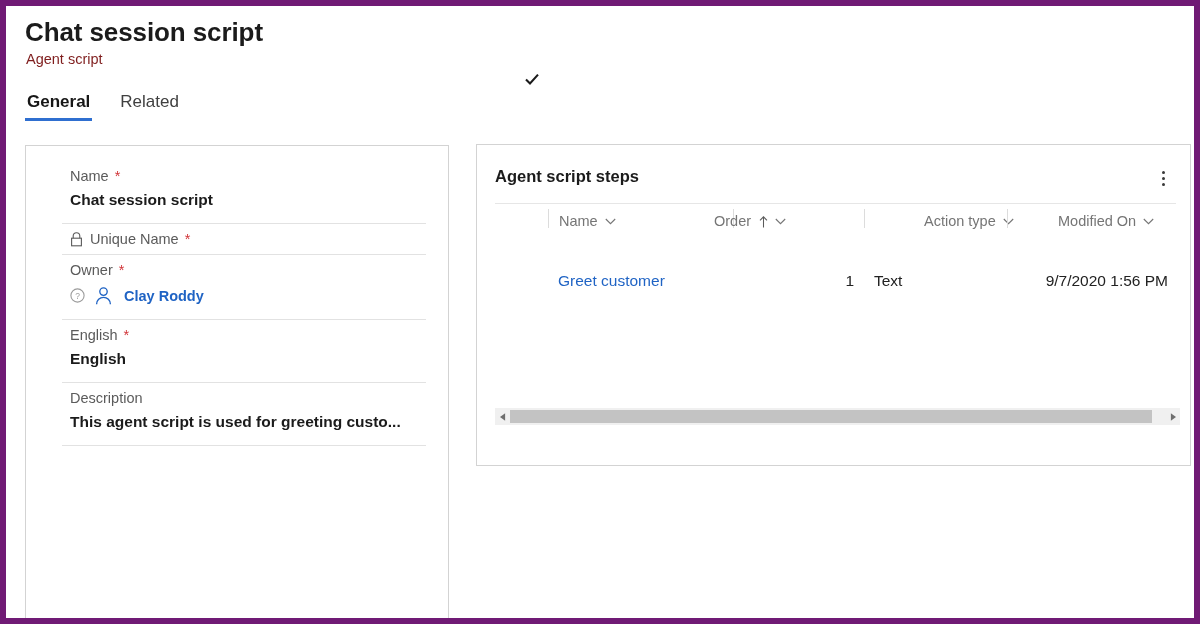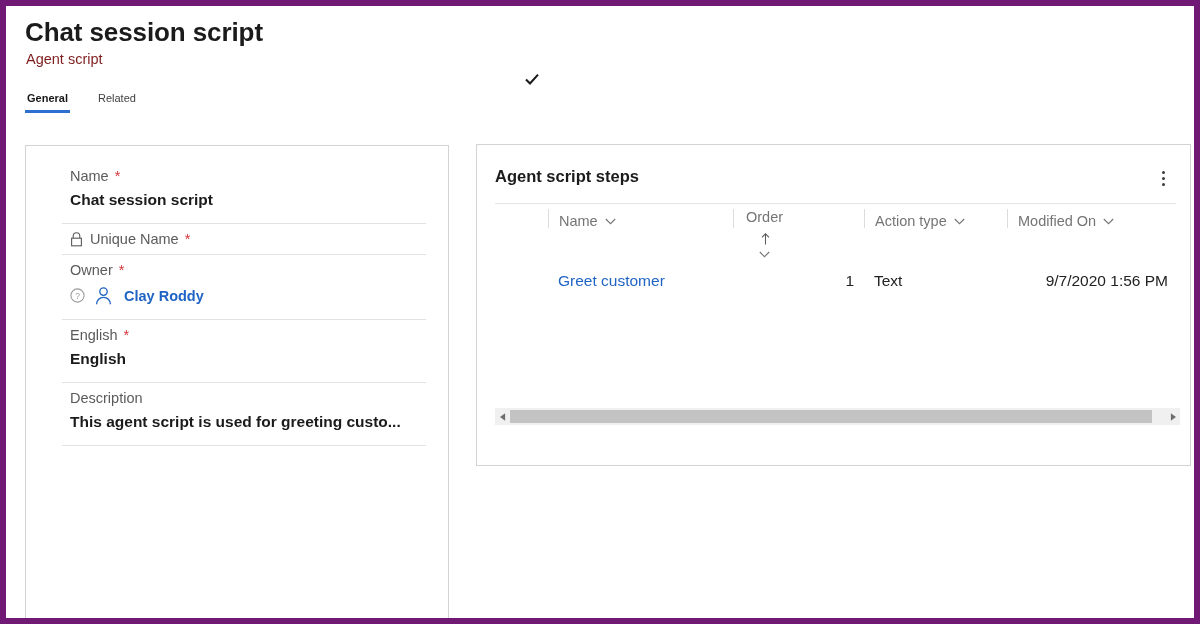--- a/index.html
+++ b/index.html
@@ -26,21 +26,21 @@
   }
   .page-subtitle {
     position: absolute; left: 20px; top: 45px;
     font-size: 14.5px; color: #7f1d1d;
   }
 
   
   .tabbar { position: absolute; left: 19px; top: 86px; display: flex; gap: 26px; }
   .tab {
     position: relative;
-    font-size: 11px; color: #404040;
+    font-size: 17px; color: #404040;
     padding: 0 2px 9px 2px;
     cursor: pointer;
   }
   .tab.active { color: #171717; font-weight: 600; }
   .tab.active::after {
     content: ""; position: absolute;
     left: 0; right: 0; bottom: 0; height: 3px;
     background: #2f6fd0;
   }
 
@@ -252,46 +252,46 @@
     <div class="col-head" style="position:absolute; left:553px;">
       <span>Name</span>
       <span class="chev">
         <svg viewBox="0 0 11 7" width="11" height="7">
             <path d="M0.8 1 L5.5 5.7 L10.2 1" fill="none" stroke="#757575" stroke-width="1.1"></path>
           </svg>
       </span>
     </div>
 
     <div class="col-divider" style="left:727px;"></div>
-    <div class="col-head" style="position:absolute; left:740px;flex-direction:column;">
+    <div class="col-head" style="position:absolute; left:708px;">
       <span>Order</span>
       <span class="sortarrow">
         <svg viewBox="0 0 9 12" width="9" height="12">
             <path d="M4.5 11.4 L4.5 0.8 M1 4.3 L4.5 0.8 L8 4.3" fill="none" stroke="#5b5b5b" stroke-width="1.05"></path>
           </svg>
       </span>
       <span class="chev">
         <svg viewBox="0 0 11 7" width="11" height="7">
             <path d="M0.8 1 L5.5 5.7 L10.2 1" fill="none" stroke="#757575" stroke-width="1.1"></path>
           </svg>
       </span>
     </div>
 
     <div class="col-divider" style="left:858px;"></div>
-    <div class="col-head" style="position:absolute; left:869px;justify-content:space-between;">
+    <div class="col-head" style="position:absolute; left:918px;justify-content:space-between;">
       <span>Action type</span>
       <span class="chev">
         <svg viewBox="0 0 11 7" width="11" height="7">
             <path d="M0.8 1 L5.5 5.7 L10.2 1" fill="none" stroke="#757575" stroke-width="1.1"></path>
           </svg>
       </span>
     </div>
 
     <div class="col-divider" style="left:1001px;"></div>
-    <div class="col-head" style="position:absolute; left:1012px;">
+    <div class="col-head" style="position:absolute; left:1052px;">
       <span>Modified On</span>
       <span class="chev">
         <svg viewBox="0 0 11 7" width="11" height="7">
             <path d="M0.8 1 L5.5 5.7 L10.2 1" fill="none" stroke="#757575" stroke-width="1.1"></path>
           </svg>
       </span>
     </div>
   </div>
 
   <div class="grid-rows" style="top:251px;">

